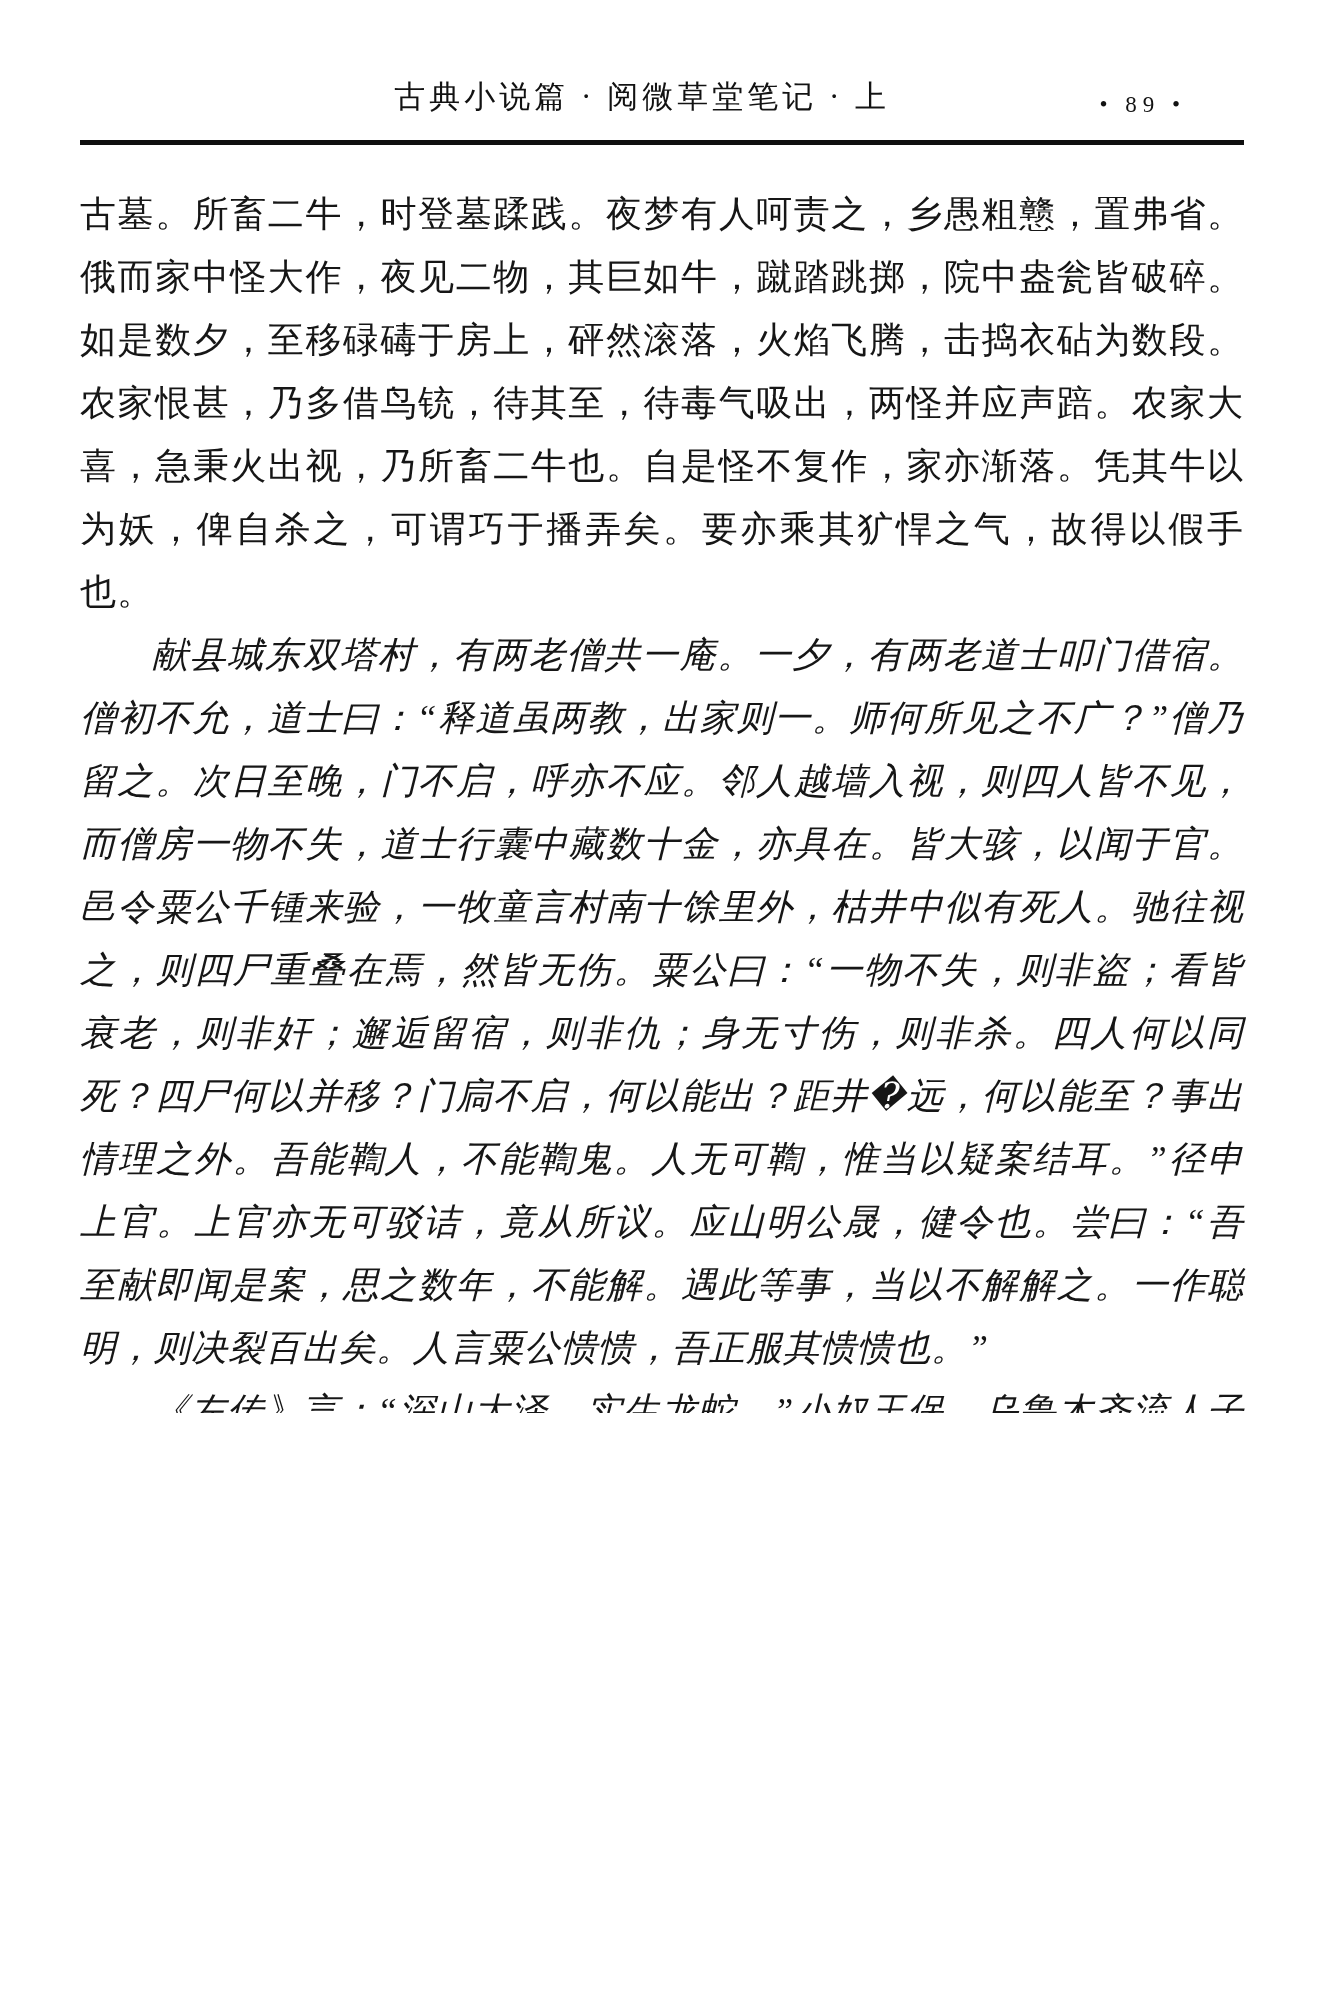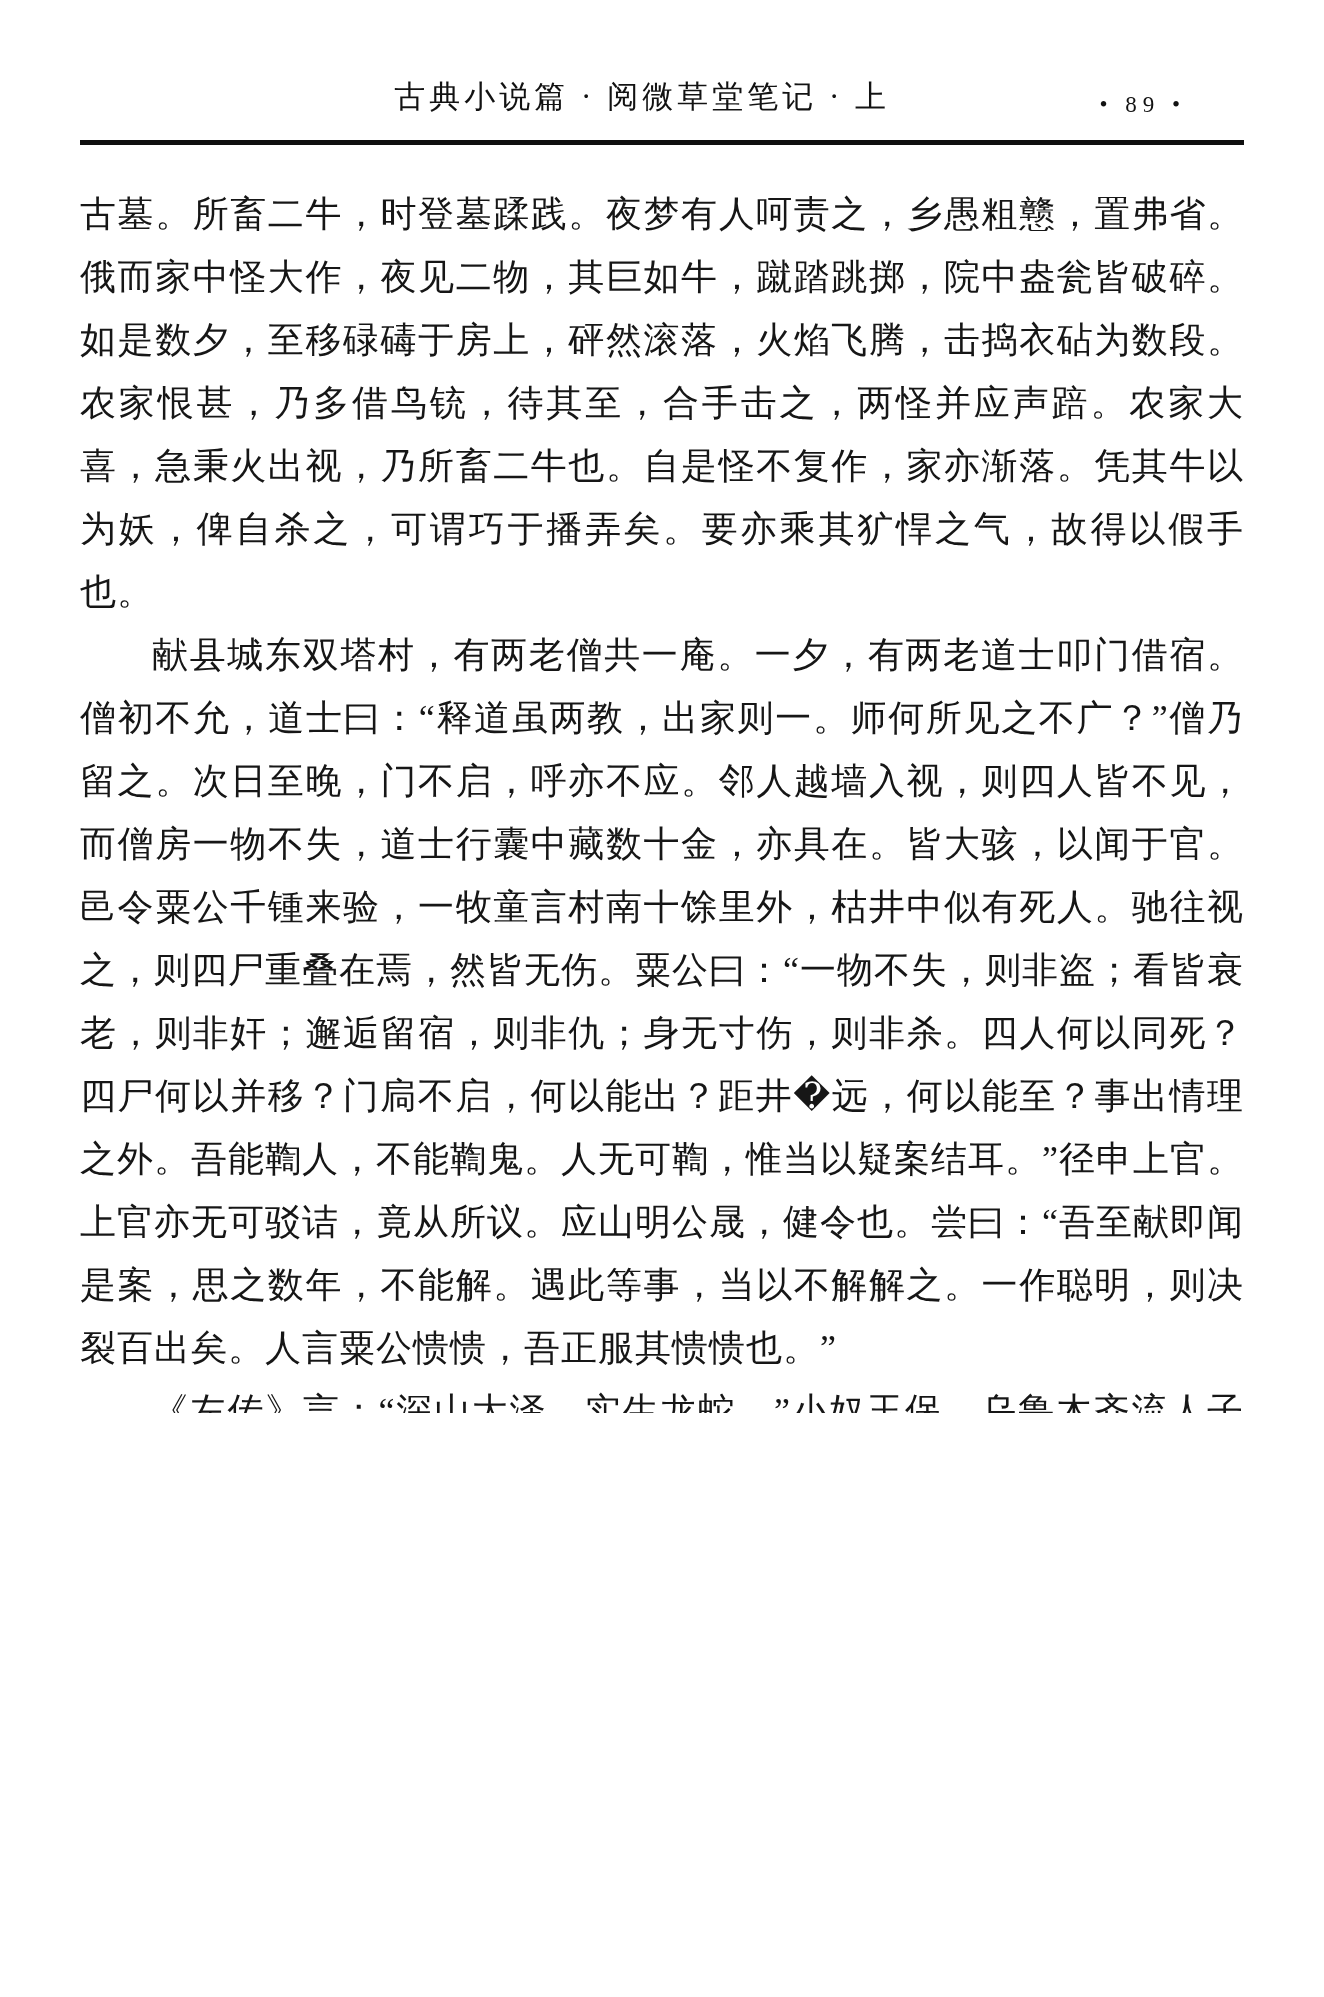--- a/index.html
+++ b/index.html
@@ -51,20 +51,21 @@
     text-align: justify;
     letter-spacing: 1px;
     color: #161616;
     word-break: break-all;
   }
   .para.first {
     margin-top: 38px;
   }
   .para.indent {
     text-indent: 2em;
+    font-style: italic;
   }
   .section-heading {
     font-size: 52px;
     font-weight: 700;
     text-align: center;
     letter-spacing: 16px;
     padding-left: 16px; 
     margin-top: 44px;
     margin-bottom: 40px;
     color: #0e0e0e;
@@ -76,21 +77,21 @@
 <div class="page">
   <div class="content">
 
     <div class="header-row">
       <div class="book-title">古典小说篇 · 阅微草堂笔记 · 上</div>
       <div class="page-number">• 89 •</div>
     </div>
 
     <div class="double-rule"></div>
 
-    <div class="para first">古墓。所畜二牛，时登墓蹂践。夜梦有人呵责之，乡愚粗戆，置弗省。俄而家中怪大作，夜见二物，其巨如牛，蹴踏跳掷，院中盎瓮皆破碎。如是数夕，至移碌碡于房上，砰然滚落，火焰飞腾，击捣衣砧为数段。农家恨甚，乃多借鸟铳，待其至，合手击之，两怪并应声踣。农家大喜，急秉火出视，乃所畜二牛也。自是怪不复作，家亦渐落。凭其牛以为妖，俾自杀之，可谓巧于播弄矣。要亦乘其犷悍之气，故得以假手也。</div>
+    <div class="para first">古墓。所畜二牛，时登墓蹂践。夜梦有人呵责之，乡愚粗戆，置弗省。俄而家中怪大作，夜见二物，其巨如牛，蹴踏跳掷，院中盎瓮皆破碎。如是数夕，至移碌碡于房上，砰然滚落，火焰飞腾，击捣衣砧为数段。农家恨甚，乃多借鸟铳，待其至，待毒气吸出，两怪并应声踣。农家大喜，急秉火出视，乃所畜二牛也。自是怪不复作，家亦渐落。凭其牛以为妖，俾自杀之，可谓巧于播弄矣。要亦乘其犷悍之气，故得以假手也。</div>
 
 
     <div class="para indent">献县城东双塔村，有两老僧共一庵。一夕，有两老道士叩门借宿。僧初不允，道士曰：“释道虽两教，出家则一。师何所见之不广？”僧乃留之。次日至晚，门不启，呼亦不应。邻人越墙入视，则四人皆不见，而僧房一物不失，道士行囊中藏数十金，亦具在。皆大骇，以闻于官。邑令粟公千锺来验，一牧童言村南十馀里外，枯井中似有死人。驰往视之，则四尸重叠在焉，然皆无伤。粟公曰：“一物不失，则非盗；看皆衰老，则非奸；邂逅留宿，则非仇；身无寸伤，则非杀。四人何以同死？四尸何以并移？门扃不启，何以能出？距井�远，何以能至？事出情理之外。吾能鞫人，不能鞫鬼。人无可鞫，惟当以疑案结耳。”径申上官。上官亦无可驳诘，竟从所议。应山明公晟，健令也。尝曰：“吾至献即闻是案，思之数年，不能解。遇此等事，当以不解解之。一作聪明，则决裂百出矣。人言粟公愦愦，吾正服其愦愦也。”</div>
 
 
     <div class="para indent">《左传》言：“深山大泽，实生龙蛇。”小奴玉保，乌鲁木齐流人子也，初隶特纳格尔军屯。尝入谷追亡羊，见大蛇巨如柱，盘于高岗之顶，向日晒鳞。周身五色烂然，如堆锦锈。顶一角，长尺许。有群雉飞过，张口吸之，相距四五丈，皆翩然而落，如矢投壶。心知羊为所吞矣，乘其未见，循涧逃归，恐怖几失魂魄。军吏邬图麟因言: 此蛇至毒，而其角能解毒，即所谓吸毒石也。见此蛇者，携雄黄数斤，于上风烧之，即委顿不能动。取其角，锯为块，痈疽初起时，以一块著疮顶，即如磁吸铁，相粘不可脱。待毒气吸出，乃自落。置人乳中，浸出其毒，仍可再用。毒轻者乳变绿，稍重者变青暗，极重者变黑紫。乳变黑紫者，吸四五次乃可尽，馀一二次愈矣。余记以兄懋园家</div>
 
   </div>
 </div>
 

